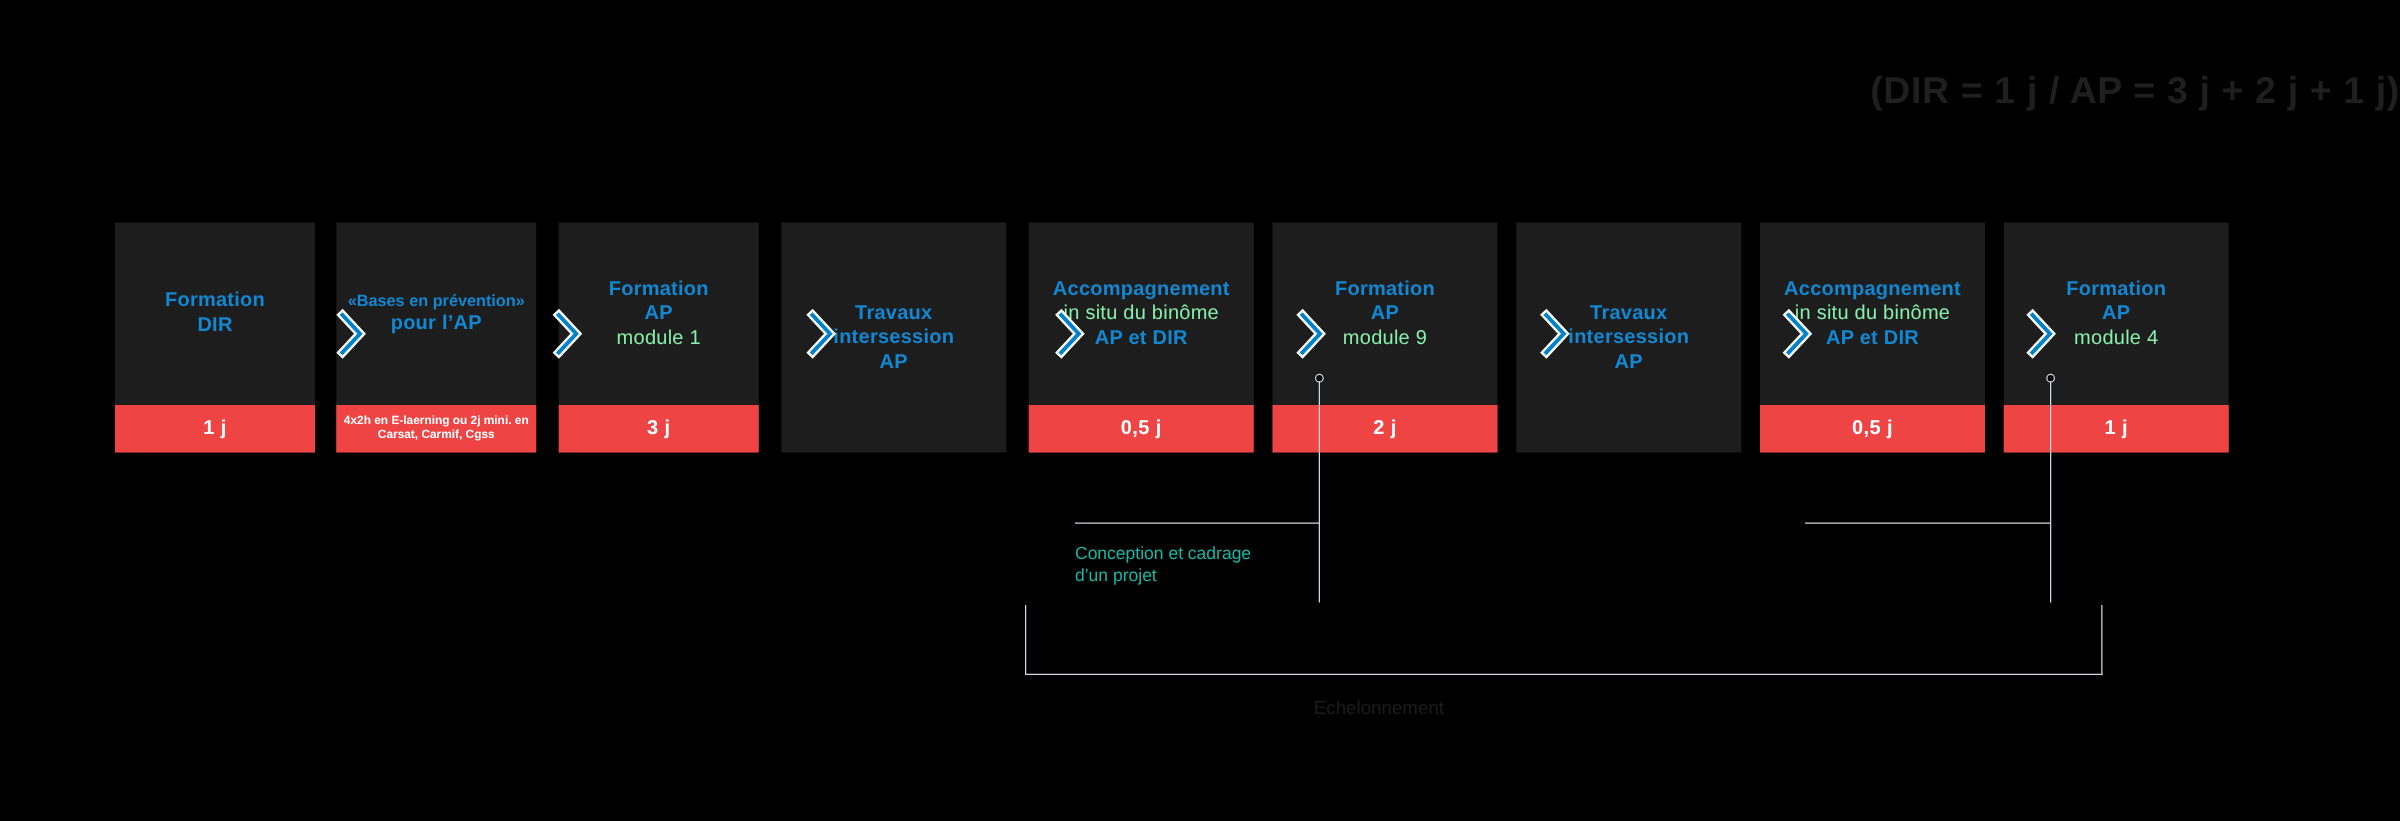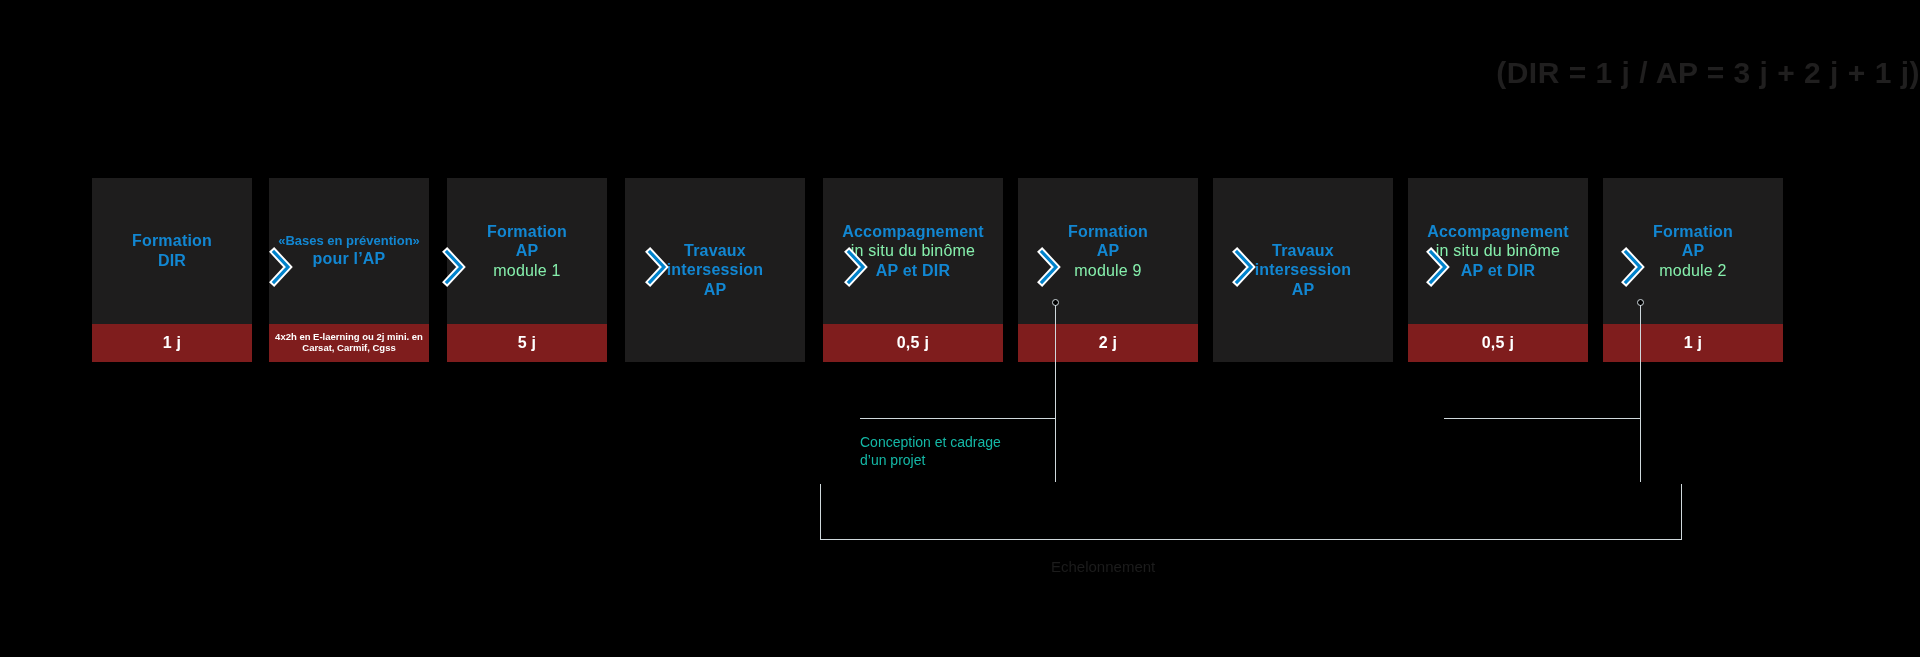--- a/index.html
+++ b/index.html
@@ -38,21 +38,21 @@
     padding:0 6px;
     text-align:center;
   }
   .step .lines { line-height:1.22; }
   .l-bold   { color:#1287d2; font-weight:bold;   font-size:16px; letter-spacing:.2px; }
   .l-light  { color:#86efac; font-weight:normal; font-size:16px; letter-spacing:.2px; }
   .l-small  { color:#1287d2; font-weight:bold;   font-size:13px; }
 
   .band {
     flex:0 0 38px; height:38px;
-    background:#7f1d1d;
+    background:#ef4444;
     display:flex; align-items:center; justify-content:center;
     color:#ffffff; font-weight:bold; font-size:16px;
     letter-spacing:.3px; text-align:center; line-height:1.15;
     padding:0 4px;
   }
   .band.tiny { font-size:9.5px; font-weight:bold; letter-spacing:0; }
 
   
   .chev {
     position:absolute; top:250px;
@@ -117,21 +117,21 @@
 en Carsat, Carmif, Cgss</div>
       </div>
       <div class="step" style="left: 355px; width: 160px;">
         <div class="body">
           <div class="lines">
             <div class="l-bold">Formation</div>
             <div class="l-bold">AP</div>
             <div class="l-light">module 1</div>
           </div>
         </div>
-        <div class="band">5 j</div>
+        <div class="band">3 j</div>
       </div>
       <div class="step" style="left: 533px; width: 180px;">
         <div class="body">
           <div class="lines">
             <div class="l-bold">Travaux</div>
             <div class="l-bold">intersession</div>
             <div class="l-bold">AP</div>
           </div>
         </div>
       </div>
@@ -172,21 +172,21 @@
             <div class="l-bold">AP et DIR</div>
           </div>
         </div>
         <div class="band">0,5 j</div>
       </div>
       <div class="step" style="left: 1511px; width: 180px;">
         <div class="body">
           <div class="lines">
             <div class="l-bold">Formation</div>
             <div class="l-bold">AP</div>
-            <div class="l-light">module 2</div>
+            <div class="l-light">module 4</div>
           </div>
         </div>
         <div class="band">1 j</div>
       </div>
     </div>
 
   <div class="dot" style="left:1052px; top:299px;"></div>
   <div class="vline" style="left:1055px; top:305px; height:177px;"></div>
   <div class="hrule" style="left:860px; top:418px; width:196px;"></div>
   <div class="note" style="left:860px; top:434px; width:220px;">Conception et cadrage

